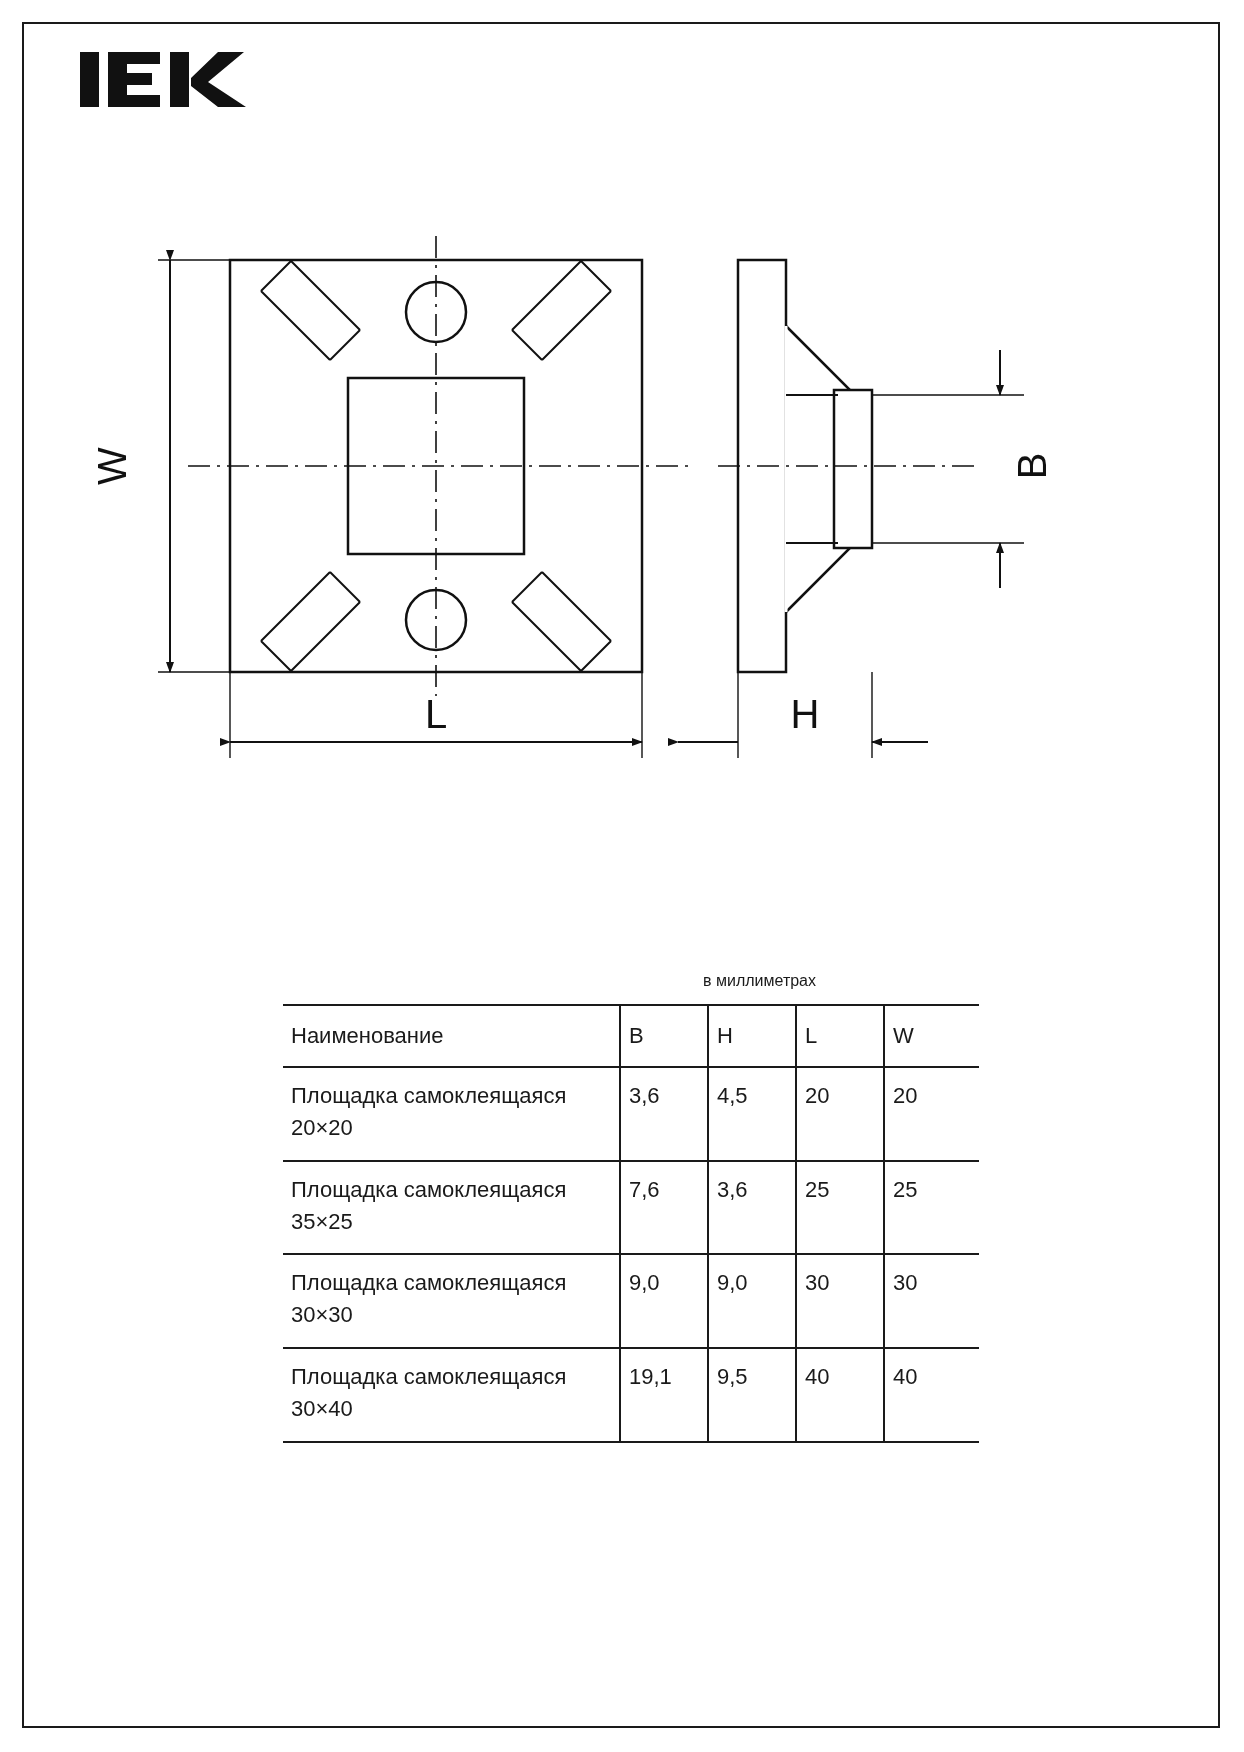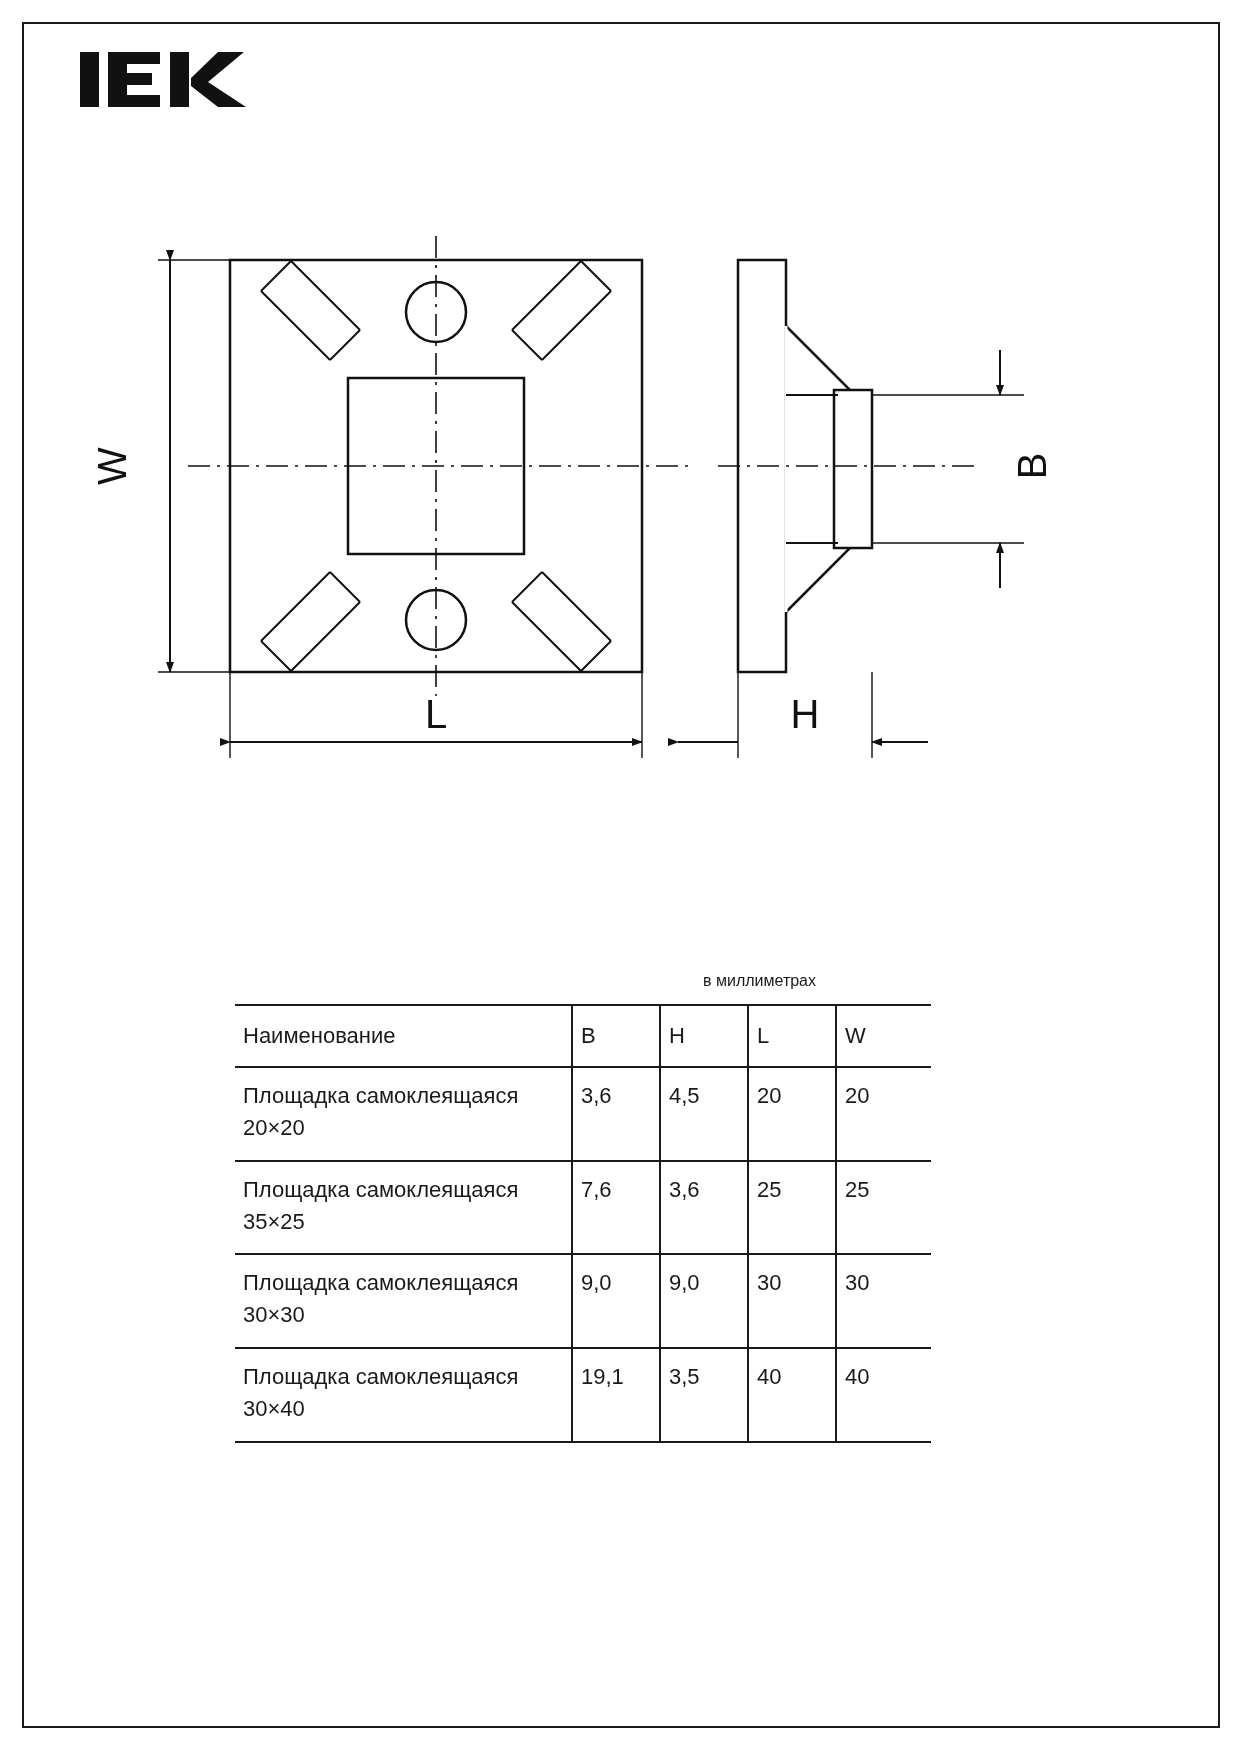--- a/index.html
+++ b/index.html
@@ -72,20 +72,21 @@
     left: 235px;
     top: 1004px;
     width: 620px;
   }
   table.dims {
     border-collapse: collapse;
     table-layout: fixed;
     width: 620px;
     font-size: 22px;
     color: #1a1a1a;
+    margin-left: 48px;
   }
   table.dims td, table.dims th {
     border-top: 2px solid #0c4a6e;
     border-bottom: 2px solid #1a1a1a;
     vertical-align: top;
     padding: 12px 6px 16px 6px;
     font-weight: normal;
     text-align: left;
     line-height: 1.45;
   }
@@ -249,21 +250,21 @@
           <td class="v-col">9,0</td>
           <td class="v-col">30</td>
           <td class="v-col last">30</td>
         </tr>
         <tr>
           <td class="name-col">
             <span class="row-sub">Площадка самоклеящаяся</span>
             <span class="row-sub">30×40</span>
           </td>
           <td class="v-col">19,1</td>
-          <td class="v-col">3,5</td>
+          <td class="v-col">9,5</td>
           <td class="v-col">40</td>
           <td class="v-col last">40</td>
         </tr>
       </tbody>
     </table>
   </div>
 
 </div>
 
 </body></html>

